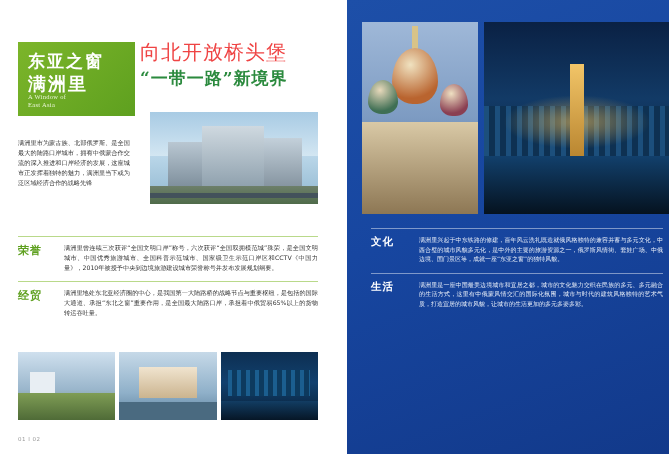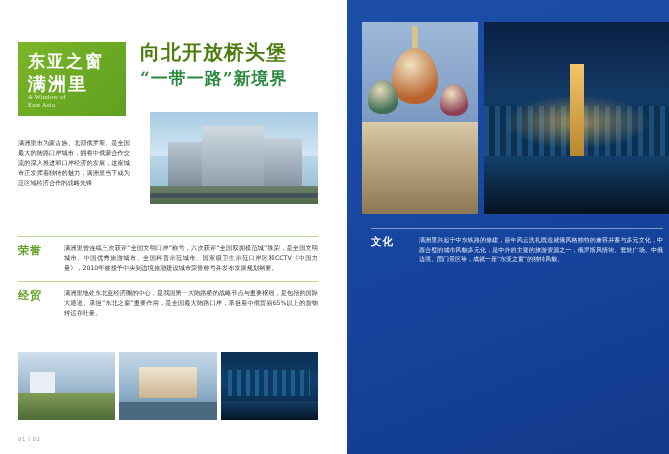--- a/index.html
+++ b/index.html
@@ -24,21 +24,21 @@
   .page-left {
     position: absolute;
     left: 0; top: 0;
     width: 330px; height: 454px;
     background: #ffffff;
     overflow: hidden;
   }
   .green-badge {
     position: absolute;
     left: 18px; top: 42px;
-    width: 108px; height: 74px;
+    width: 117px; height: 74px;
     background: linear-gradient(135deg, #7cb52a 0%, #5ea01f 100%);
   }
   .green-badge .t1 {
     position: absolute;
     left: 10px; top: 8px;
     font-size: 17px;
     letter-spacing: 2px;
     color: #ffffff;
     font-family: "DejaVu Serif", serif;
     font-weight: bold;
@@ -62,23 +62,23 @@
     letter-spacing: .3px;
   }
 
   .headline {
     position: absolute;
     left: 140px; top: 40px;
     width: 182px;
   }
   .headline .h1 {
     font-size: 20px;
-    color: #4d7c0f;
+    color: #ef4444;
     font-family: "DejaVu Serif", serif;
-    font-weight: bold;
+    font-weight: normal;
     letter-spacing: 1px;
     line-height: 24px;
   }
   .headline .h2 {
     margin-top: 3px;
     font-size: 17px;
     color: #2b8a3e;
     font-family: "DejaVu Serif", serif;
     font-weight: bold;
     letter-spacing: 1px;
@@ -382,17 +382,22 @@
     <div class="sections">
 
       <div class="section">
         <div class="rule"></div>
         <div class="s-label">文化</div>
         <div class="s-text">满洲里兴起于中东铁路的修建，百年风云洗礼既造就俄风格独特的兼容并蓄与多元文化，中西合璧的城市风貌多元化，是中外的主要的旅游资源之一，俄罗斯风情街、套娃广场、中俄边境、国门景区等，成就一座“东亚之窗”的独特风貌。</div>
       </div>
 
 
 
+      <div class="section">
+        <div class="rule"></div>
+        <div class="s-label">生活</div>
+        <div class="s-text">满洲里是一座中国最美边境城市和宜居之都，城市的文化魅力交织在民族的多元、多元融合的生活方式，这里有中俄蒙风情交汇的国际化氛围，城市与时代的建筑风格独特的艺术气质，打造宜居的城市风貌，让城市的生活更加的多元多姿多彩。</div>
+      </div>
 
     </div>
   </div>
 
 </div>
 
 </body></html>

